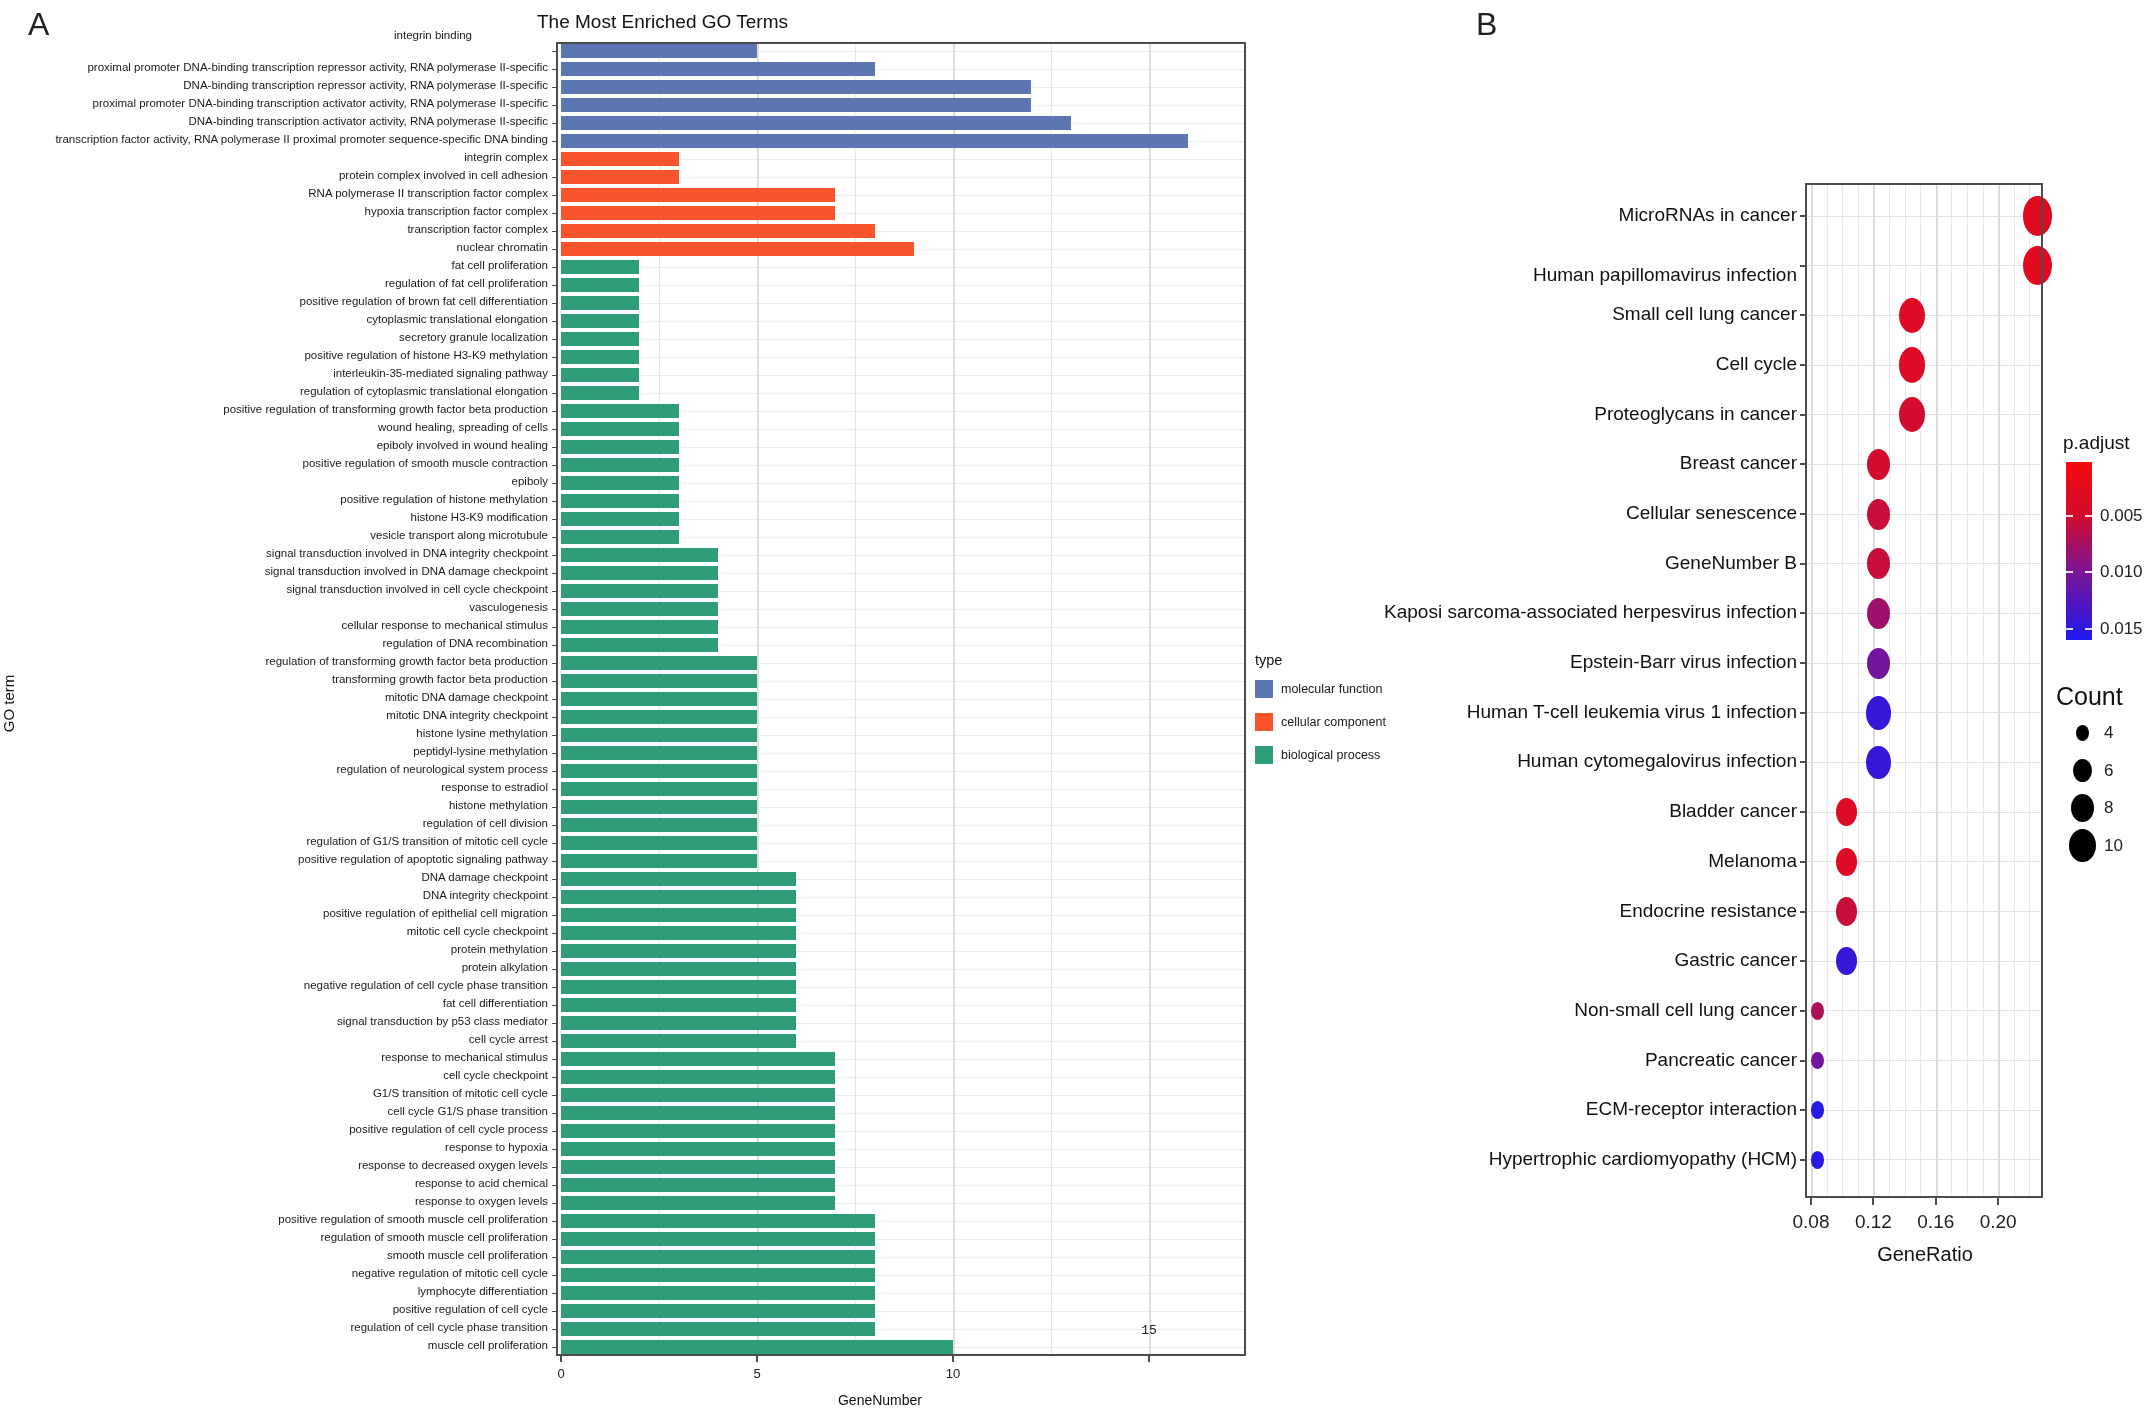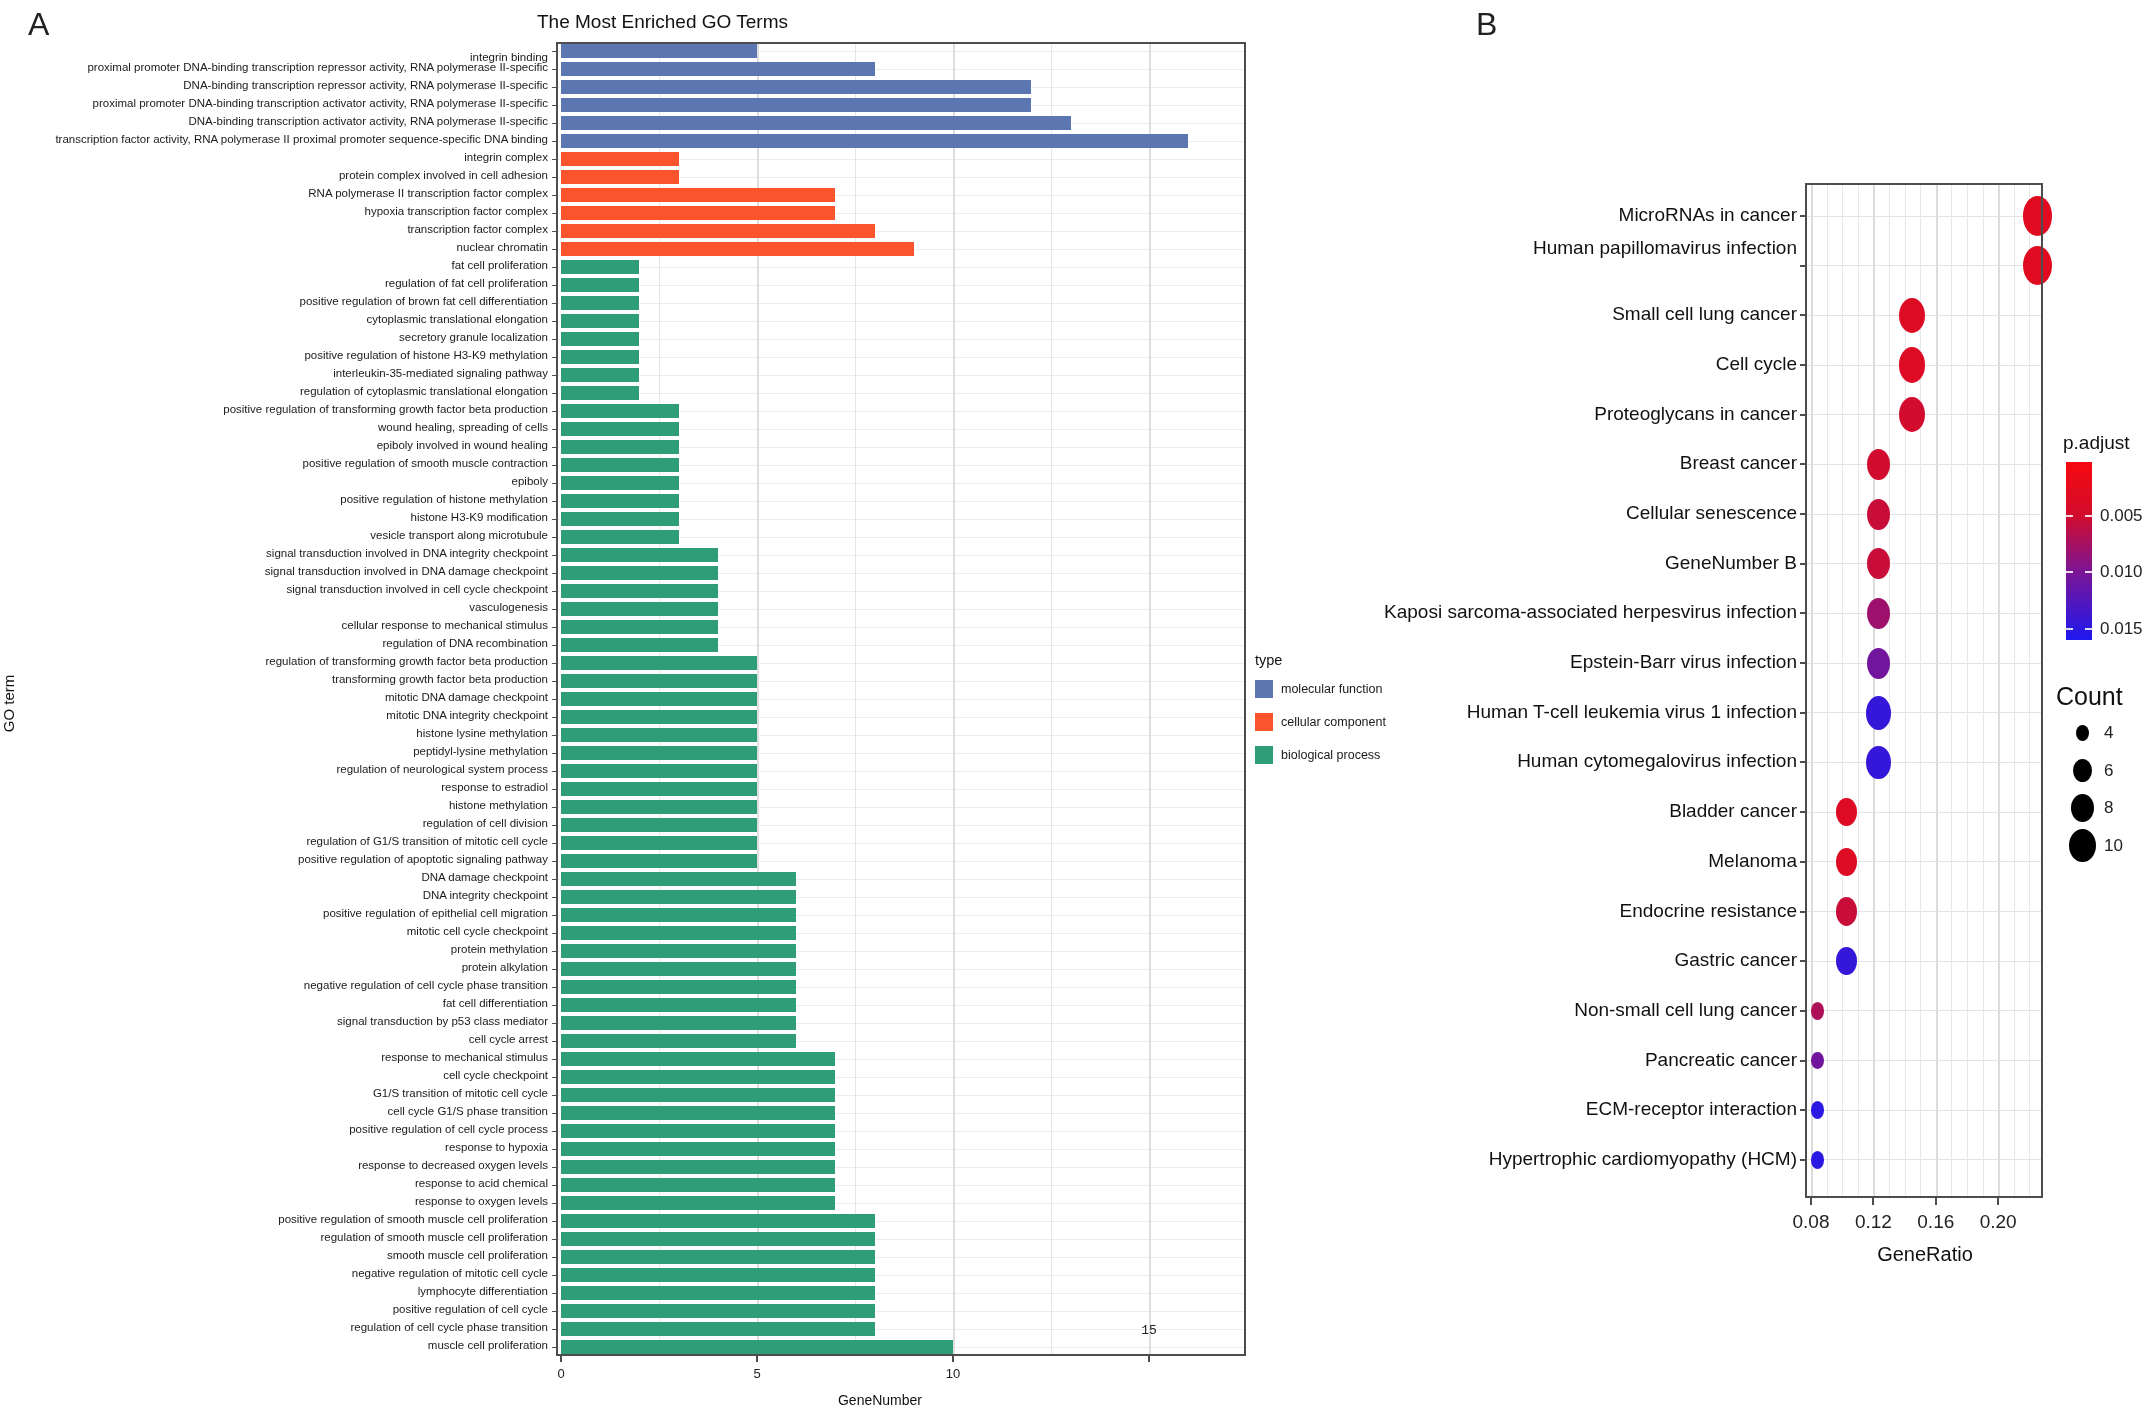--- a/index.html
+++ b/index.html
@@ -112,21 +112,21 @@
       <div class="gridh" style="left: 556px; top: 1310.5px; width: 690px;"></div>
       <div class="gridh" style="left: 556px; top: 1328.5px; width: 690px;"></div>
       <div class="gridh" style="left: 556px; top: 1346.5px; width: 690px;"></div>
       <div class="gridv" style="left: 659px; top: 42px; height: 1314px;"></div>
       <div class="gridv major" style="left: 757px; top: 42px; height: 1314px;"></div>
       <div class="gridv" style="left: 855px; top: 42px; height: 1314px;"></div>
       <div class="gridv major" style="left: 953px; top: 42px; height: 1314px;"></div>
       <div class="gridv" style="left: 1051px; top: 42px; height: 1314px;"></div>
       <div class="gridv major" style="left: 1149px; top: 42px; height: 1314px;"></div>
       <div class="bar" style="left: 561px; top: 43.7px; width: 196px; height: 14.6px; background: rgb(91, 118, 176);"></div>
-      <div class="bar-label" style="left: 0px; top: 51px; width: 548px;">integrin binding</div>
+      <div class="bar-label" style="left: 0px; top: 29px; width: 472px;">integrin binding</div>
       <div class="tickmark" style="left: 552px; top: 50.5px; width: 4px; height: 1.5px;"></div>
       <div class="bar" style="left: 561px; top: 61.7px; width: 313.6px; height: 14.6px; background: rgb(91, 118, 176);"></div>
       <div class="bar-label" style="left: 0px; top: 61px; width: 548px;">proximal promoter DNA-binding transcription repressor activity, RNA polymerase II-specific</div>
       <div class="tickmark" style="left: 552px; top: 68.5px; width: 4px; height: 1.5px;"></div>
       <div class="bar" style="left: 561px; top: 79.7px; width: 470.4px; height: 14.6px; background: rgb(91, 118, 176);"></div>
       <div class="bar-label" style="left: 0px; top: 79px; width: 548px;">DNA-binding transcription repressor activity, RNA polymerase II-specific</div>
       <div class="tickmark" style="left: 552px; top: 86.5px; width: 4px; height: 1.5px;"></div>
       <div class="bar" style="left: 561px; top: 97.7px; width: 470.4px; height: 14.6px; background: rgb(91, 118, 176);"></div>
       <div class="bar-label" style="left: 0px; top: 97px; width: 548px;">proximal promoter DNA-binding transcription activator activity, RNA polymerase II-specific</div>
       <div class="tickmark" style="left: 552px; top: 104.5px; width: 4px; height: 1.5px;"></div>
@@ -392,21 +392,21 @@
       <div class="gridv" style="left: 1951.4px; top: 183px; height: 1015px; background: rgb(232, 232, 232);"></div>
       <div class="gridv" style="left: 1967px; top: 183px; height: 1015px; background: rgb(232, 232, 232);"></div>
       <div class="gridv" style="left: 1982.6px; top: 183px; height: 1015px; background: rgb(232, 232, 232);"></div>
       <div class="gridv major" style="left: 1998.2px; top: 183px; height: 1015px; background: rgb(220, 220, 220);"></div>
       <div class="gridv" style="left: 2013.8px; top: 183px; height: 1015px; background: rgb(232, 232, 232);"></div>
       <div class="gridv" style="left: 2029.4px; top: 183px; height: 1015px; background: rgb(232, 232, 232);"></div>
       <div class="dot" style="left: 2022.7px; top: 196.425px; width: 29px; height: 39.15px; background: rgb(224, 11, 33);"></div>
       <div class="b-label" style="left: 1180px; top: 204px; width: 617px;">MicroRNAs in cancer</div>
       <div class="tickmark" style="left: 1800px; top: 215px; width: 5px; height: 2px;"></div>
       <div class="dot" style="left: 2022.7px; top: 246.105px; width: 29px; height: 39.15px; background: rgb(224, 11, 33);"></div>
-      <div class="b-label" style="left: 1180px; top: 237px; width: 617px;">Human papillomavirus infection</div>
+      <div class="b-label" style="left: 1180px; top: 264px; width: 617px;">Human papillomavirus infection</div>
       <div class="tickmark" style="left: 1800px; top: 264.68px; width: 5px; height: 2px;"></div>
       <div class="dot" style="left: 1899.4px; top: 297.81px; width: 26px; height: 35.1px; background: rgb(221, 11, 36);"></div>
       <div class="b-label" style="left: 1180px; top: 303.36px; width: 617px;">Small cell lung cancer</div>
       <div class="tickmark" style="left: 1800px; top: 314.36px; width: 5px; height: 2px;"></div>
       <div class="dot" style="left: 1899.4px; top: 347.49px; width: 26px; height: 35.1px; background: rgb(221, 11, 36);"></div>
       <div class="b-label" style="left: 1180px; top: 353.04px; width: 617px;">Cell cycle</div>
       <div class="tickmark" style="left: 1800px; top: 364.04px; width: 5px; height: 2px;"></div>
       <div class="dot" style="left: 1899.4px; top: 397.17px; width: 26px; height: 35.1px; background: rgb(209, 12, 46);"></div>
       <div class="b-label" style="left: 1180px; top: 402.72px; width: 617px;">Proteoglycans in cancer</div>
       <div class="tickmark" style="left: 1800px; top: 413.72px; width: 5px; height: 2px;"></div>

